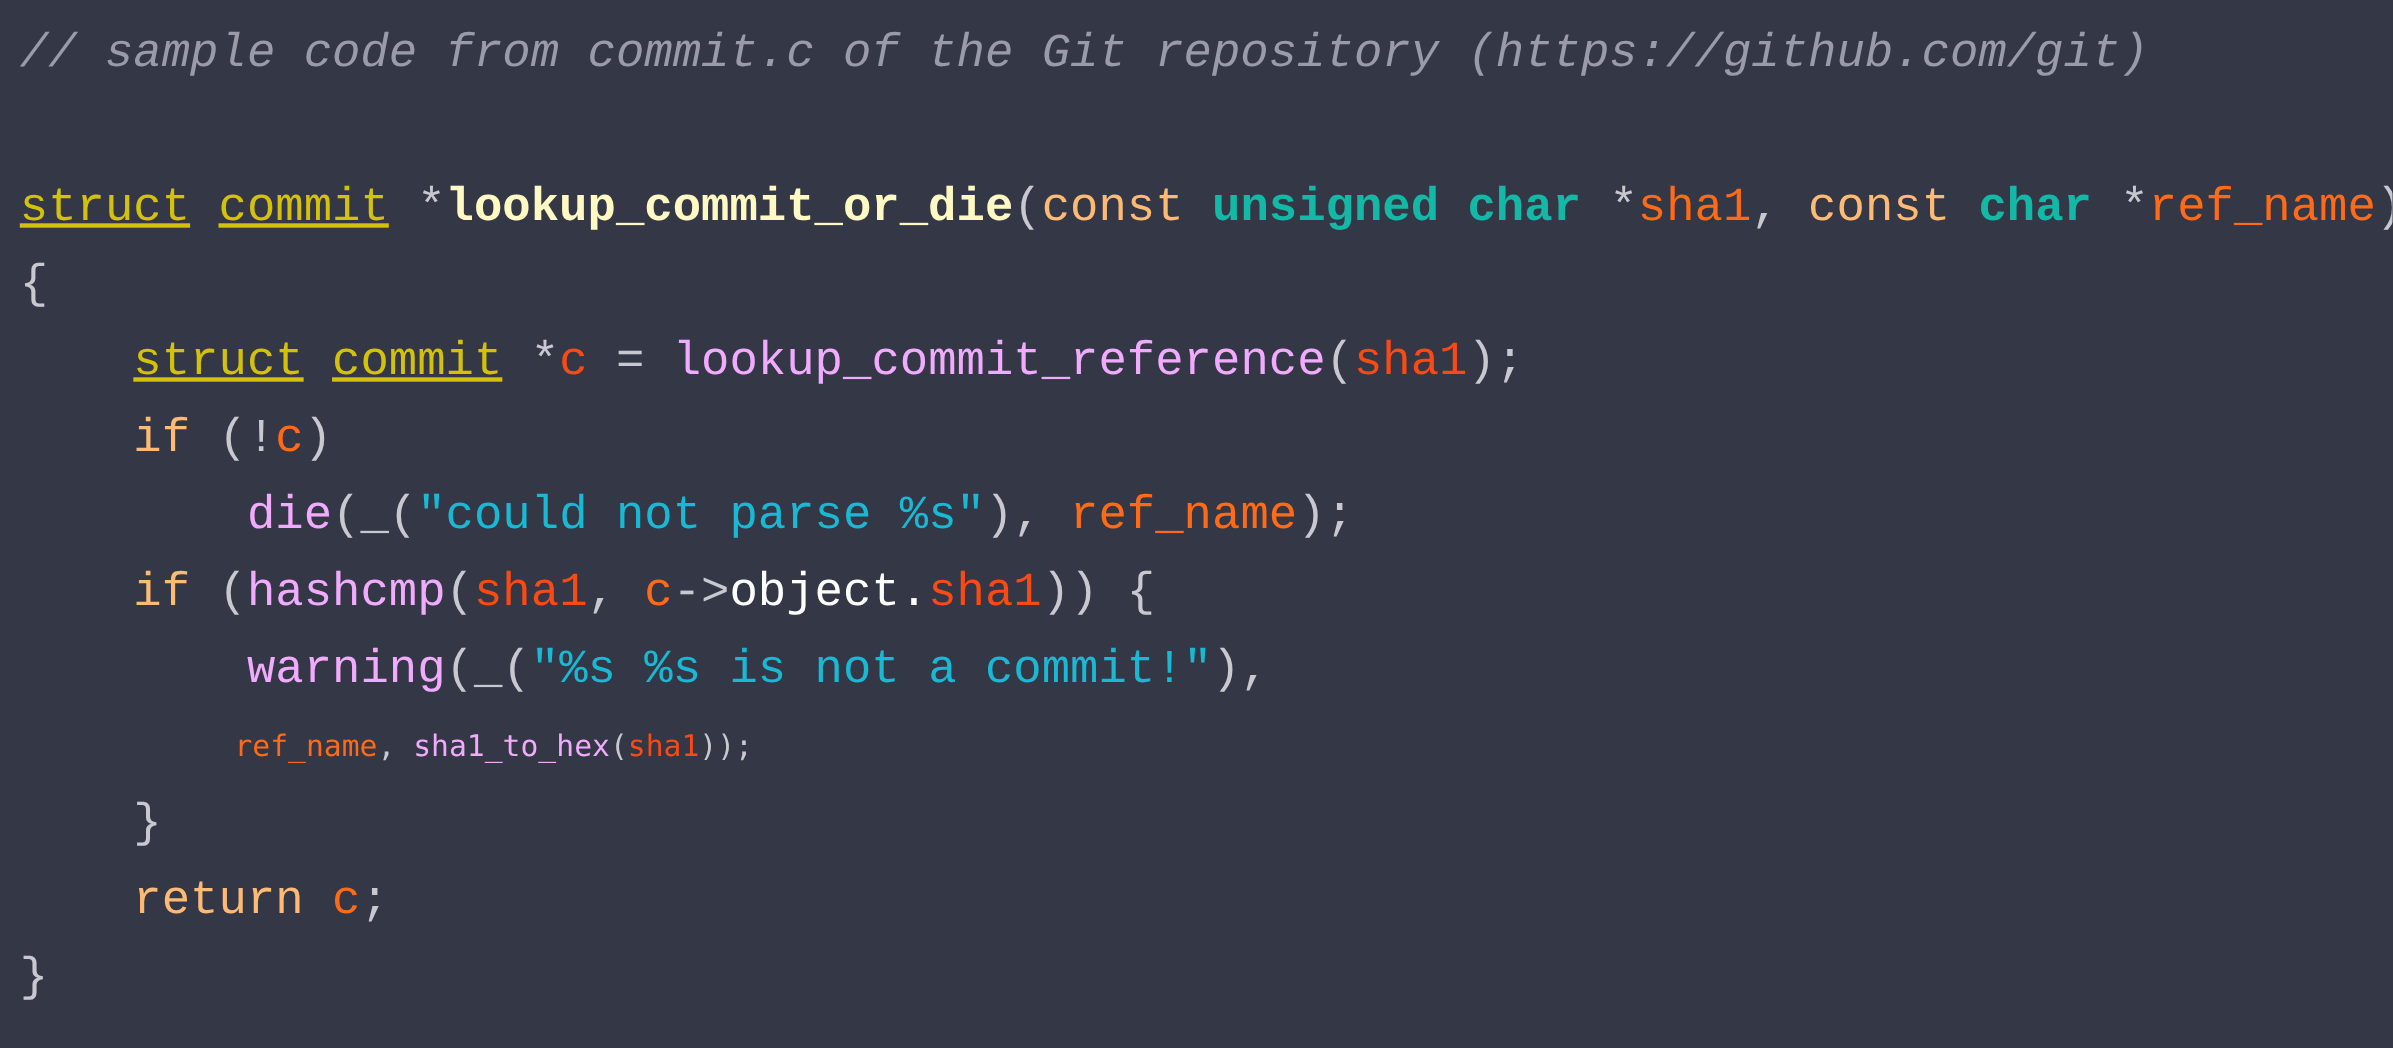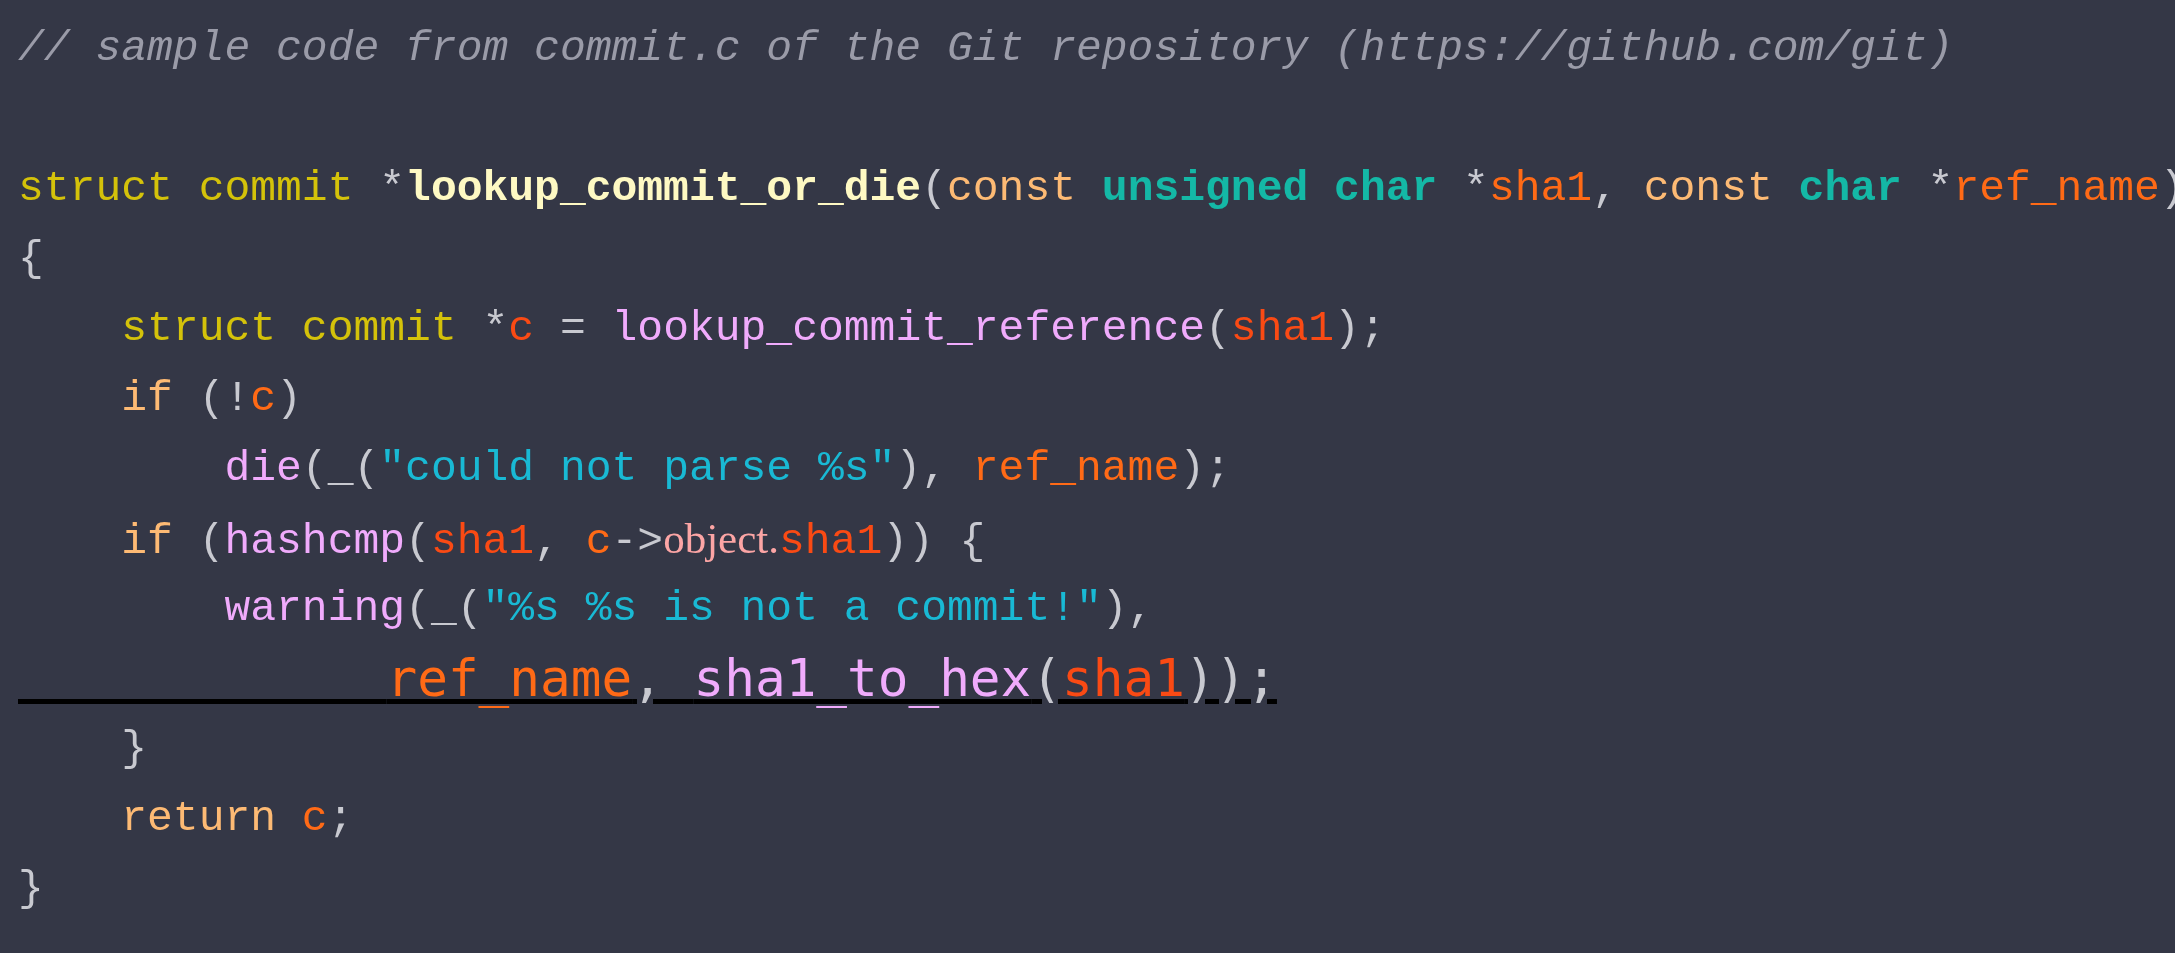--- a/index.html
+++ b/index.html
@@ -26,32 +26,31 @@
     letter-spacing: 0px;
     -webkit-font-smoothing: antialiased;
   }
   .line {
     height: 70px;
     white-space: pre;
   }
   
   .tok-comment   { color: #9a9ba8; font-style: italic; }
   .tok-punct     { color: #c8c9d0; }
-  .tok-type      { color: #d4c20a; }
+  .tok-type      { color: #d4c20a; text-decoration: underline; }
   .tok-fn        { color: #f0abfc; }
   .tok-fn-strong { color: #fef9c3; font-weight: bold; }
   .tok-keyword   { color: #fdba74; }
   .tok-storage   { color: #14b8a6; font-weight: bold; }
   .tok-var       { color: #ff6a16; }
   .tok-var-red   { color: #fa4a14; }
   .tok-string    { color: #19b9d4; }
-  .tok-member    { color: #fca5a5; font-family: Liberation Serif, serif; }
+  .tok-member    { color: #ffffff; }
   
   .alt-face {
     font-family: "DejaVu Sans Mono", monospace;
-    font-size: 51px;
-    text-decoration: underline;
+    font-size: 27px;
   }
 </style>
 </head>
 <body>
 
 <div id="code-block"><div class="line"><span class="tok-comment">// sample code from commit.c of the Git repository (https://github.com/git)</span></div><div class="line">&nbsp;</div><div class="line"><span class="tok-type">struct</span><span class="tok-punct"> </span><span class="tok-type">commit</span><span class="tok-punct"> *</span><span class="tok-fn-strong">lookup_commit_or_die</span><span class="tok-punct">(</span><span class="tok-keyword">const</span><span class="tok-punct"> </span><span class="tok-storage">unsigned</span><span class="tok-punct"> </span><span class="tok-storage">char</span><span class="tok-punct"> *</span><span class="tok-var">sha1</span><span class="tok-punct">, </span><span class="tok-keyword">const</span><span class="tok-punct"> </span><span class="tok-storage">char</span><span class="tok-punct"> *</span><span class="tok-var">ref_name</span><span class="tok-punct">)</span></div><div class="line"><span class="tok-punct">{</span></div><div class="line"><span>    </span><span class="tok-type">struct</span><span class="tok-punct"> </span><span class="tok-type">commit</span><span class="tok-punct"> *</span><span class="tok-var-red">c</span><span class="tok-punct"> = </span><span class="tok-fn">lookup_commit_reference</span><span class="tok-punct">(</span><span class="tok-var-red">sha1</span><span class="tok-punct">);</span></div><div class="line"><span>    </span><span class="tok-keyword">if</span><span class="tok-punct"> (!</span><span class="tok-var">c</span><span class="tok-punct">)</span></div><div class="line"><span>        </span><span class="tok-fn">die</span><span class="tok-punct">(_(</span><span class="tok-string">"could not parse %s"</span><span class="tok-punct">), </span><span class="tok-var">ref_name</span><span class="tok-punct">);</span></div><div class="line"><span>    </span><span class="tok-keyword">if</span><span class="tok-punct"> (</span><span class="tok-fn">hashcmp</span><span class="tok-punct">(</span><span class="tok-var-red">sha1</span><span class="tok-punct">, </span><span class="tok-var">c</span><span class="tok-punct">-&gt;</span><span class="tok-member">object</span><span class="tok-member">.</span><span class="tok-var-red">sha1</span><span class="tok-punct">)) {</span></div><div class="line"><span>        </span><span class="tok-fn">warning</span><span class="tok-punct">(_(</span><span class="tok-string">"%s %s is not a commit!"</span><span class="tok-punct">),</span></div><div class="line alt-face"><span>            </span><span class="tok-var">ref_name</span><span class="tok-punct">, </span><span class="tok-fn">sha1_to_hex</span><span class="tok-punct">(</span><span class="tok-var-red">sha1</span><span class="tok-punct">));</span></div><div class="line"><span>    </span><span class="tok-punct">}</span></div><div class="line"><span>    </span><span class="tok-keyword">return</span><span class="tok-punct"> </span><span class="tok-var">c</span><span class="tok-punct">;</span></div><div class="line"><span class="tok-punct">}</span></div></div>
 
 </body></html>

